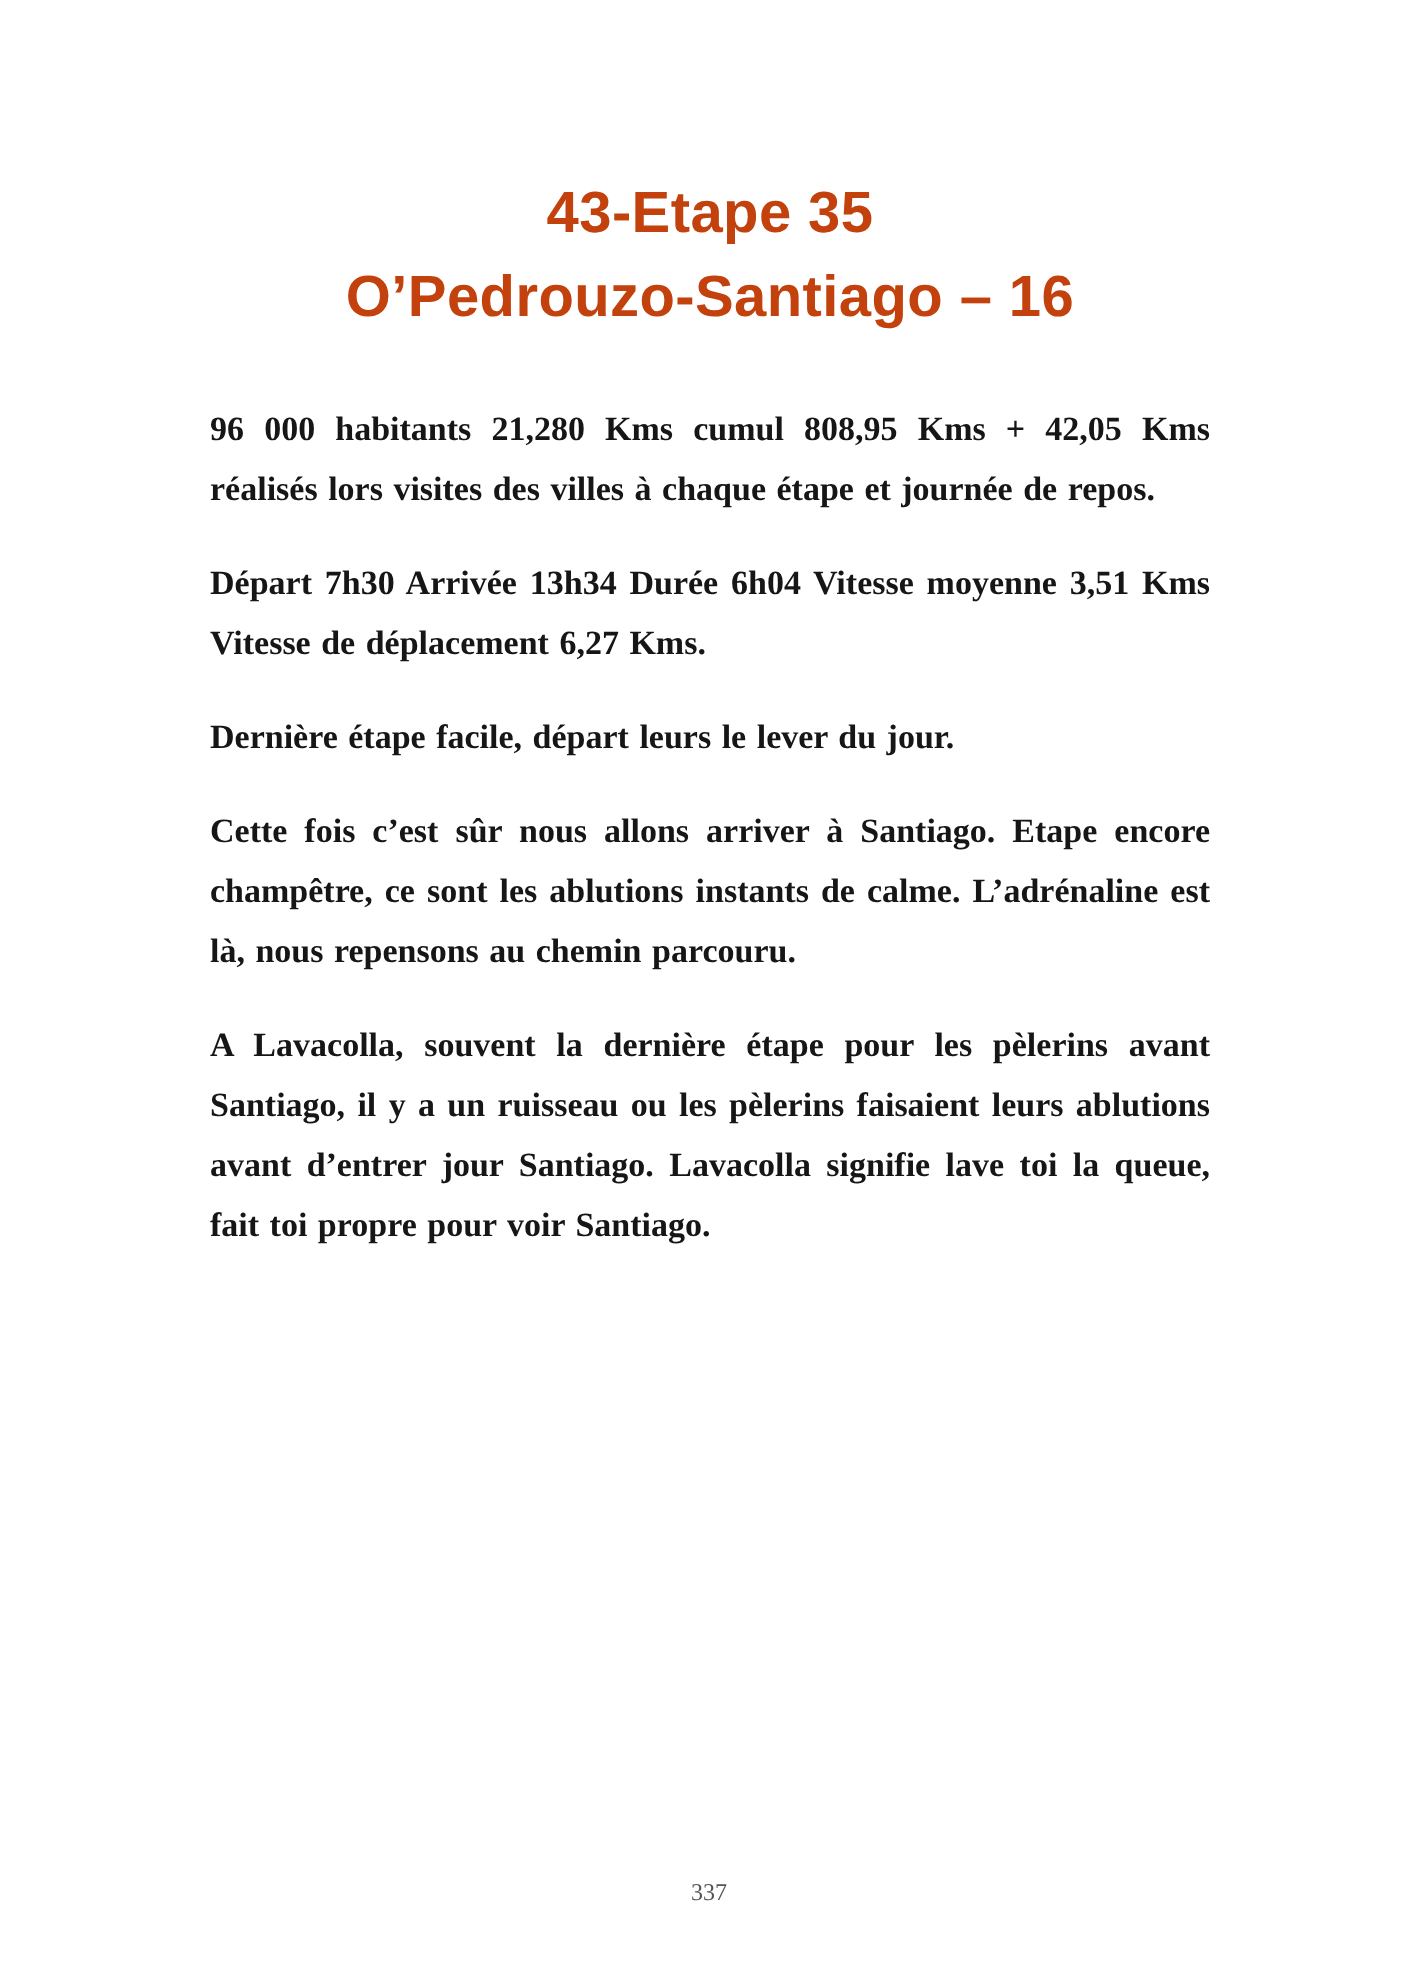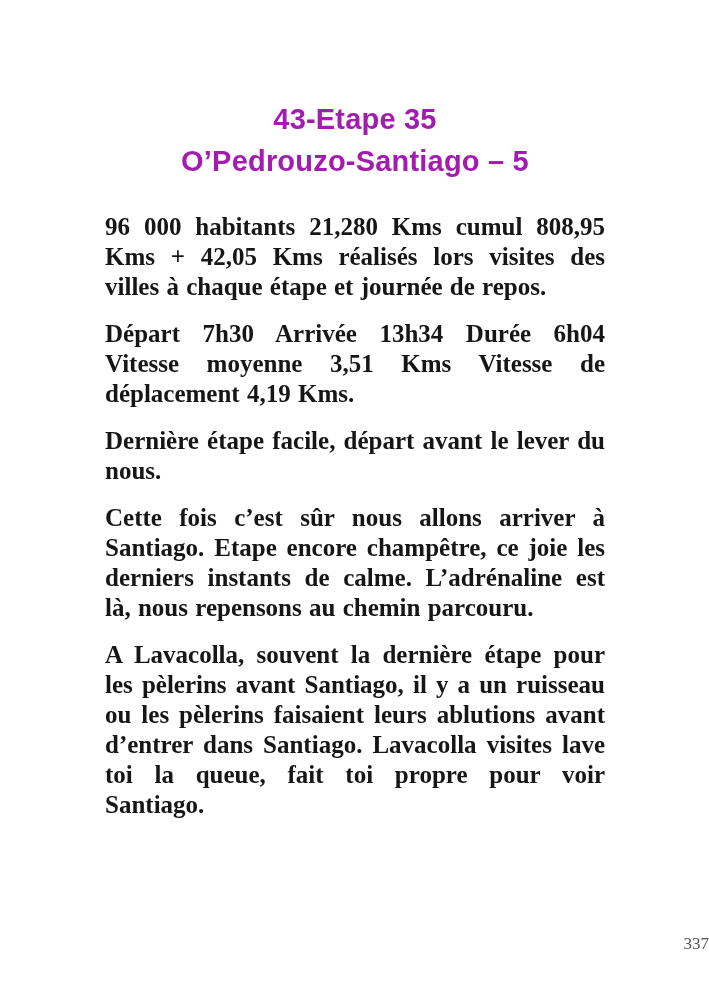--- a/index.html
+++ b/index.html
@@ -19,66 +19,66 @@
     position: absolute;
     left: 105px;
     top: 82px;
     width: 500px;
   }
   .doc-title {
     font-family: "Liberation Sans", sans-serif;
     font-weight: 700;
     font-size: 29px;
     line-height: 42px;
-    color: #a21caf;
+    color: #c2410c;
     text-align: center;
-    margin: 16px auto 30px auto;
+    margin: 4px auto 30px auto;
     letter-spacing: 0.2px;
   }
   .doc-title .title-line {
     display: block;
   }
   .body-text {
     color: #161616;
   }
   .body-text p {
     font-family: "Liberation Serif", serif;
     font-weight: 700;
-    font-size: 25px;
+    font-size: 17px;
     line-height: 30px;
     text-align: justify;
     margin: 0 0 17px 0;
     word-spacing: 1px;
   }
   .page-number {
     position: absolute;
     left: 0;
     right: 0;
     bottom: 38px;
-    text-align: right;
+    text-align: center;
     font-family: "Liberation Serif", serif;
-    font-size: 17px;
+    font-size: 12px;
     color: #555555;
   }
 </style>
 </head>
 <body>
 
 <div class="page">
   <div class="content">
 
     <h1 class="doc-title">
       <span class="title-line">43-Etape 35</span>
-      <span class="title-line">O’Pedrouzo-Santiago – 5</span>
+      <span class="title-line">O’Pedrouzo-Santiago – 16</span>
     </h1>
 
     <div class="body-text">
       <p>96 000 habitants 21,280 Kms  cumul 808,95 Kms + 42,05 Kms réalisés lors visites des villes à chaque étape et journée de repos.</p>
-      <p>Départ 7h30  Arrivée 13h34  Durée 6h04  Vitesse moyenne 3,51 Kms  Vitesse de déplacement   4,19 Kms.</p>
-      <p>Dernière étape facile, départ avant le lever du nous.</p>
-      <p>Cette fois c’est sûr nous allons arriver à Santiago. Etape encore champêtre, ce joie les derniers instants de calme. L’adrénaline est là, nous repensons au chemin parcouru.</p>
-      <p>A Lavacolla, souvent la dernière étape pour les pèlerins avant Santiago, il y a un ruisseau ou les pèlerins faisaient leurs ablutions avant d’entrer dans Santiago. Lavacolla visites lave toi la queue, fait toi propre pour voir Santiago.</p>
+      <p>Départ 7h30  Arrivée 13h34  Durée 6h04  Vitesse moyenne 3,51 Kms  Vitesse de déplacement   6,27 Kms.</p>
+      <p>Dernière étape facile, départ leurs le lever du jour.</p>
+      <p>Cette fois c’est sûr nous allons arriver à Santiago. Etape encore champêtre, ce sont les ablutions instants de calme. L’adrénaline est là, nous repensons au chemin parcouru.</p>
+      <p>A Lavacolla, souvent la dernière étape pour les pèlerins avant Santiago, il y a un ruisseau ou les pèlerins faisaient leurs ablutions avant d’entrer jour Santiago. Lavacolla signifie lave toi la queue, fait toi propre pour voir Santiago.</p>
     </div>
 
   </div>
 
   <div class="page-number">337</div>
 </div>
 
 </body></html>

